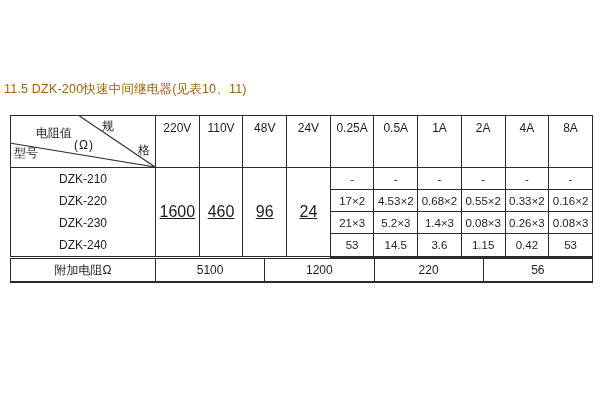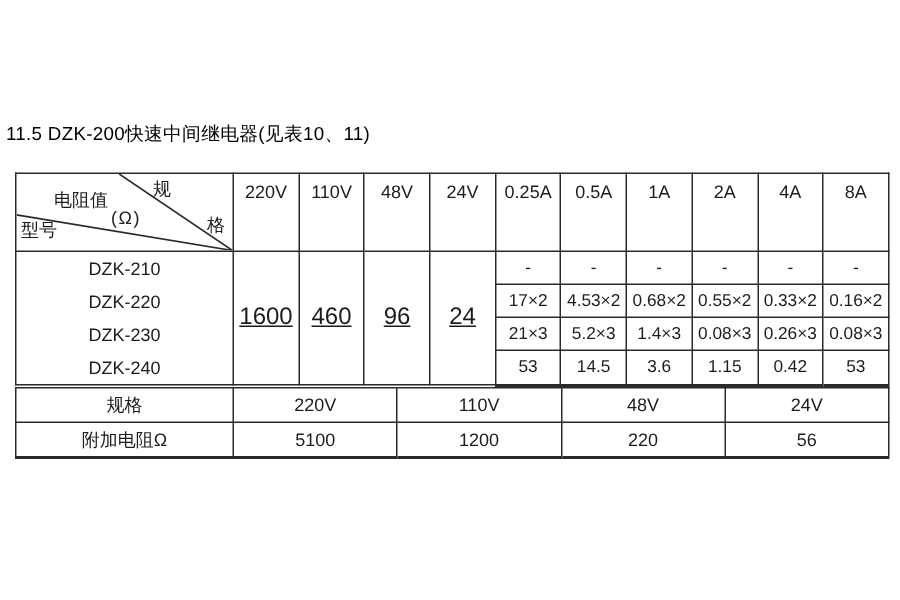--- a/index.html
+++ b/index.html
@@ -1,21 +1,21 @@
 <!DOCTYPE html>
 <html><head>
 <meta charset="utf-8">
 <style>
   html,body { margin:0; padding:0; background:#fff; }
   .page {
     position:relative; width:600px; height:400px; background:#ffffff;
     font-family:"Liberation Sans","DejaVu Sans",sans-serif; color:#1c1c1c;
   }
   .title {
-    position:absolute; left:4px; top:81px; font-size:12.5px; color:#000000;
+    position:absolute; left:4px; top:81px; font-size:12.5px; color:#a16207;
     white-space:nowrap; letter-spacing:0.2px;text-align:right;
   }
   table { border-collapse:collapse; table-layout:fixed; position:absolute; background:#fff; }
   #t1 { left:10px; top:115px; width:582px; }
   #t2 { left:10px; top:258px; width:582px; }
   td {
     border:1px solid #2a2a2a; text-align:center; vertical-align:middle;
     padding:0; overflow:hidden; font-size:11.5px; color:#1c1c1c;
   }
   tr.last td { border-bottom-width:2px;margin-left:16px; }
@@ -130,27 +130,20 @@
 
   <table id="t2">
     <colgroup>
       <col style="width:145px">
       <col style="width:109.25px">
         <col style="width:109.25px">
         <col style="width:109.25px">
         <col style="width:109.25px">
     </colgroup>
     <tbody>
-        <tr>
-      <td>规格</td>
-      <td>220V</td>
-      <td>110V</td>
-      <td>48V</td>
-      <td>24V</td>
-    </tr>
     <tr class="last">
       <td>附加电阻Ω</td>
       <td>5100</td>
       <td>1200</td>
       <td>220</td>
       <td>56</td>
     </tr>
   </tbody>
     </table>
 

